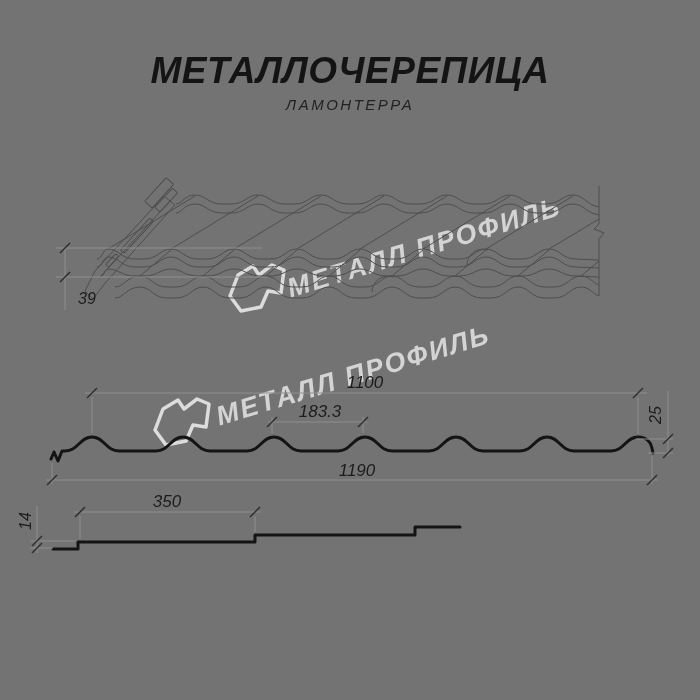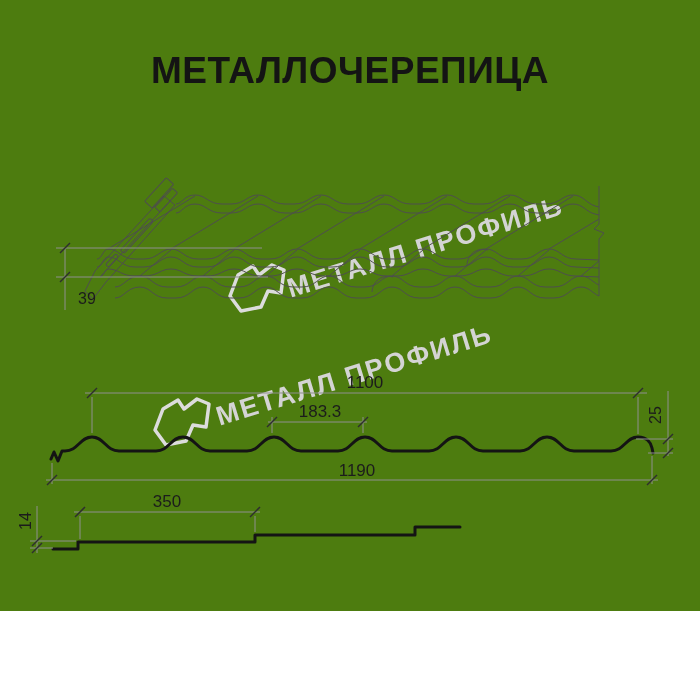--- a/index.html
+++ b/index.html
@@ -1,17 +1,17 @@
 <!DOCTYPE html>
 <html><head>
 <meta charset="utf-8">
 <style>
   html,body{margin:0;padding:0;background:#fff;}
-  .page{position:relative;width:700px;height:611px;background:#4d7c0f;overflow:hidden;
-        font-family:"Liberation Sans",sans-serif;}
+  .page{position:relative;width:700px;height:700px;background:#737373;overflow:hidden;
+        font-family:"Liberation Sans",sans-serif;font-style:italic;}
   .title{position:absolute;left:0;right:0;top:52px;text-align:center;
          font-size:37px;font-weight:bold;letter-spacing:.5px;color:#141414;line-height:1;}
   .subtitle{position:absolute;left:0;right:0;top:97px;text-align:center;
             font-size:15px;font-weight:400;letter-spacing:2.5px;color:#222;line-height:1;}
   .wm{position:absolute;white-space:nowrap;font-weight:bold;font-size:27px;letter-spacing:2px;
       color:#d4d4d4;transform:rotate(-17deg);transform-origin:0 50%;line-height:27px;}
   .wm1{left:288px;top:276px;}
   .wm2{left:217px;top:404px;}
   svg.draw{position:absolute;left:0;top:0;}
   .thin{stroke:#4e4e4e;stroke-width:1;fill:none;}
@@ -21,20 +21,21 @@
   .logo{stroke:#dcdcdc;stroke-width:3.5;fill:none;stroke-linejoin:round;}
   text.dim{font-family:"Liberation Sans",sans-serif;font-size:16px;fill:#1c1c1c;}
   text.dim-lg{font-family:"Liberation Sans",sans-serif;font-size:17px;fill:#1c1c1c;}
 </style>
 </head>
 <body>
 
 <div class="page">
 
   <div class="title">МЕТАЛЛОЧЕРЕПИЦА</div>
+  <div class="subtitle">ЛАМОНТЕРРА</div>
 
   <div class="wm wm1">МЕТАЛЛ ПРОФИЛЬ</div>
   <div class="wm wm2">МЕТАЛЛ ПРОФИЛЬ</div>
 
   <svg class="draw" width="700" height="700" viewBox="0 0 700 700">
 
     <g>
       <path id="logo-shape" class="logo" d="M155,430 L163,409 L178,400 L184,409 L197,399 L209,404 L206,427 L193,425 L186,441 L166,445 Z"></path>
       <use href="#logo-shape" transform="translate(75,-134)"></use>
     </g>

